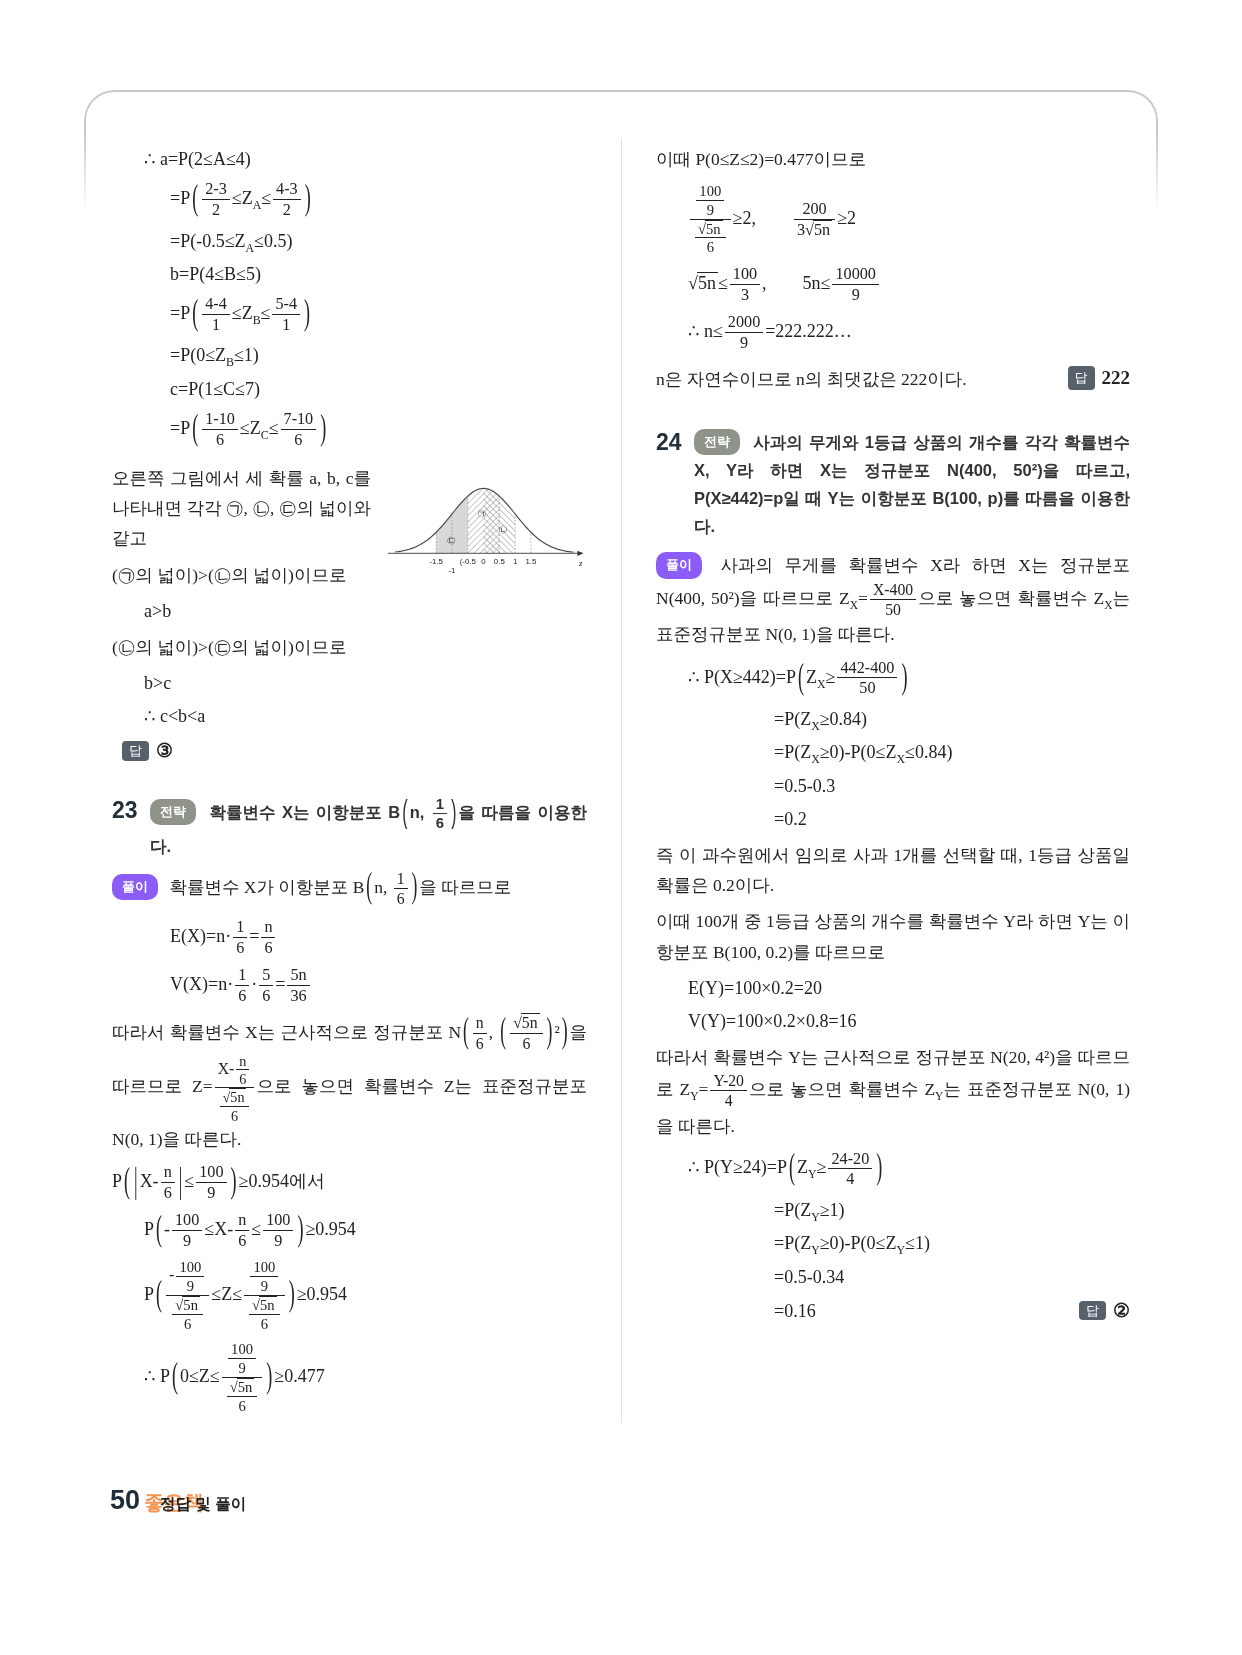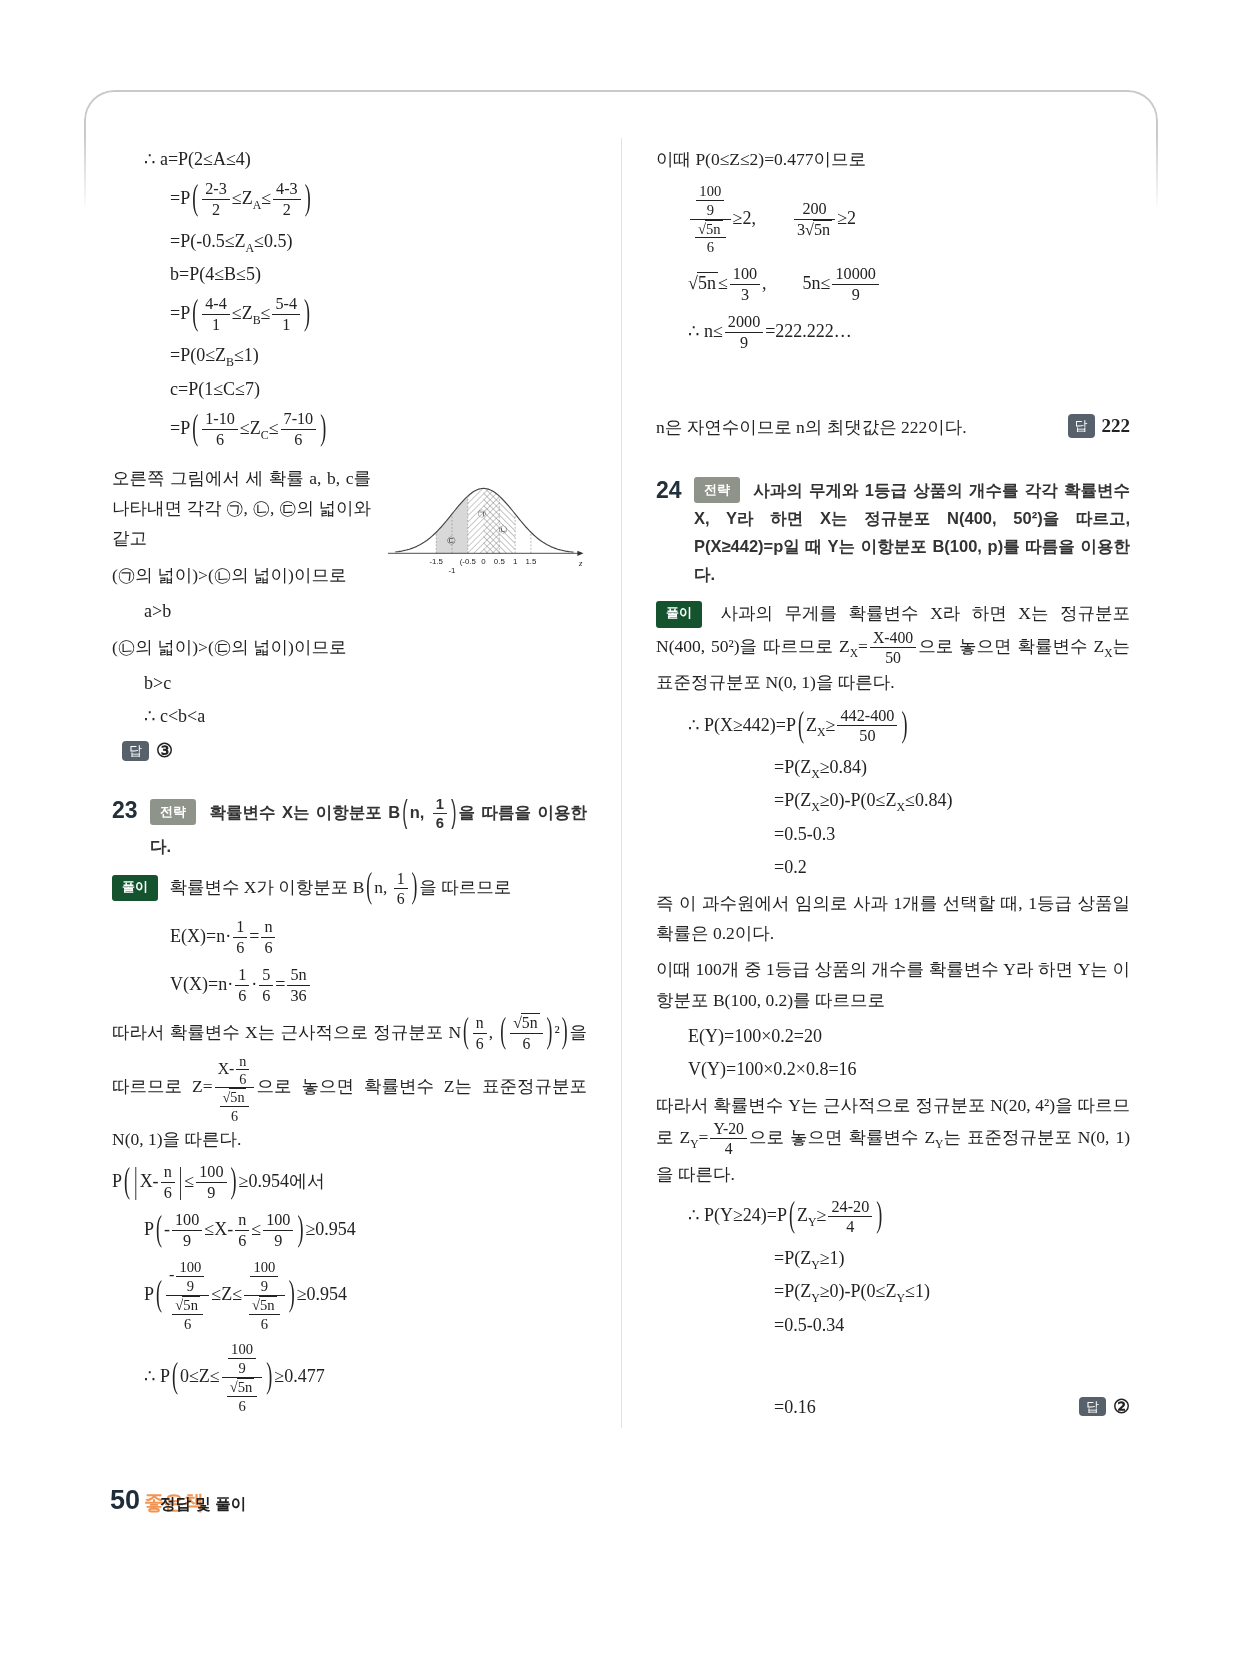--- a/index.html
+++ b/index.html
@@ -15,21 +15,21 @@
   .col-right{padding-left:34px;border-left:1px solid #e3e3e3;}
   
   .pline{font-size:17.5px;line-height:1.72;text-align:justify;margin:6px 0;}
   .fline{font-size:18px;line-height:1.35;margin:9px 0;font-family:"Liberation Serif",serif;}
   .ind0{margin-left:0;}
   .ind1{margin-left:32px;}
   .ind2{margin-left:58px;}
   .ind3{margin-left:118px;}
   .hasans{display:flex;align-items:flex-end;}
   .hasans .lc{flex:1;}
-  .answrap{white-space:nowrap;margin-left:10px;margin-top:48px;}
+  .answrap{white-space:nowrap;margin-left:10px;}
   .ansline{text-align:left;margin:10px 0 4px 0;}
   .ansbadge{display:inline-block;background:#57616b;color:#fff;border-radius:4px;
     padding:1px 7px;font-size:13px;font-family:"Liberation Sans",sans-serif;
     margin-right:7px;vertical-align:2px;}
   .ansval{font-weight:bold;font-size:19px;}
   
   .fr{display:inline-block;vertical-align:middle;text-align:center;font-size:0.9em;line-height:1.15;margin:0 2px;}
   .fn{display:block;padding:0 3px 0 3px;border-bottom:1px solid currentColor;}
   .fd{display:block;padding:1px 3px 0 3px;}
   sub.ms{font-size:0.66em;line-height:0;}
@@ -40,24 +40,24 @@
   .figflow{margin-top:14px;}
   .ndfig{float:right;width:206px;margin:2px 0 8px 10px;}
   .ndfig svg{width:206px;height:124px;display:block;font-family:"Liberation Sans",sans-serif;}
   
   .problem{clear:both;margin-top:34px;}
   .prob-head{display:flex;margin-bottom:10px;}
   .prob-num{width:38px;flex:none;font-family:"Liberation Sans",sans-serif;
     font-weight:bold;font-size:23px;color:#22303c;padding-top:1px;}
   .prob-body{flex:1;font-family:"Liberation Sans",sans-serif;font-weight:bold;
     font-size:16.5px;line-height:1.7;color:#333;text-align:justify;}
-  .badge{display:inline-block;border-radius:3px;padding:2px 10px 2px 10px;font-size:13px;
+  .badge{display:inline-block;border-radius:10px;padding:2px 10px 2px 10px;font-size:13px;
     font-family:"Liberation Sans",sans-serif;font-weight:bold;color:#fff;vertical-align:2px;margin-right:7px;}
   .badge.strat{background:#8f948a;}
-  .badge.sol{background:#14532d;font-family:Liberation Mono, monospace;}
+  .badge.sol{background:#8b5cf6;}
   .sol-para{margin:10px 0;font-size:17.5px;line-height:1.72;text-align:justify;}
   
   .footer{position:absolute;left:110px;top:1485px;white-space:nowrap;}
   .pagenum{font-family:"Liberation Sans",sans-serif;font-weight:bold;font-size:27px;color:#1f2d3a;}
   .wm{position:absolute;left:34px;top:4px;color:#f08336;opacity:0.85;font-weight:bold;
     font-family:"Liberation Sans",sans-serif;font-size:20px;}
   .ftitle{margin-left:16px;font-family:"Liberation Sans",sans-serif;font-weight:bold;
     font-size:15.5px;color:#222;position:relative;}
 </style>
 </head>

